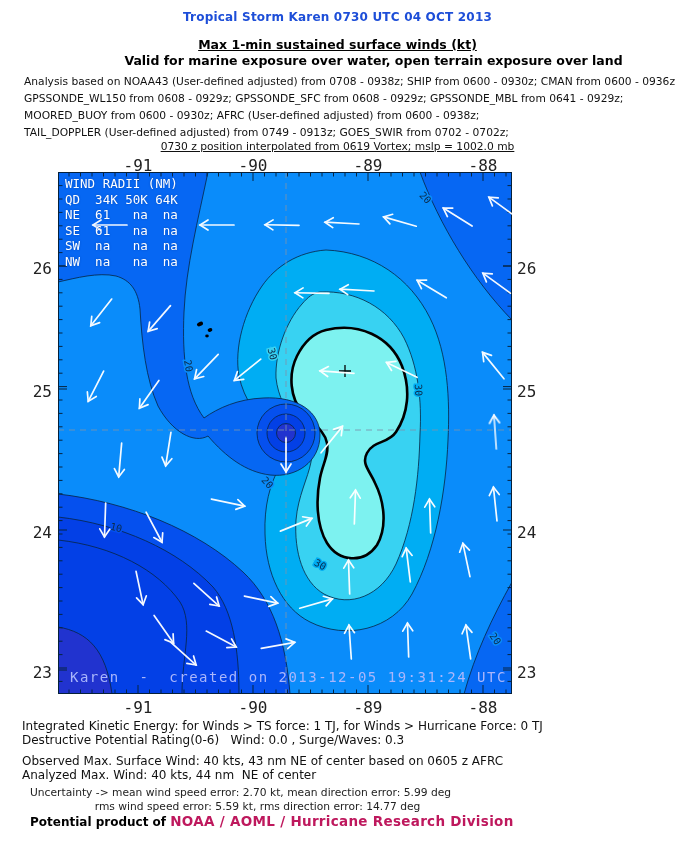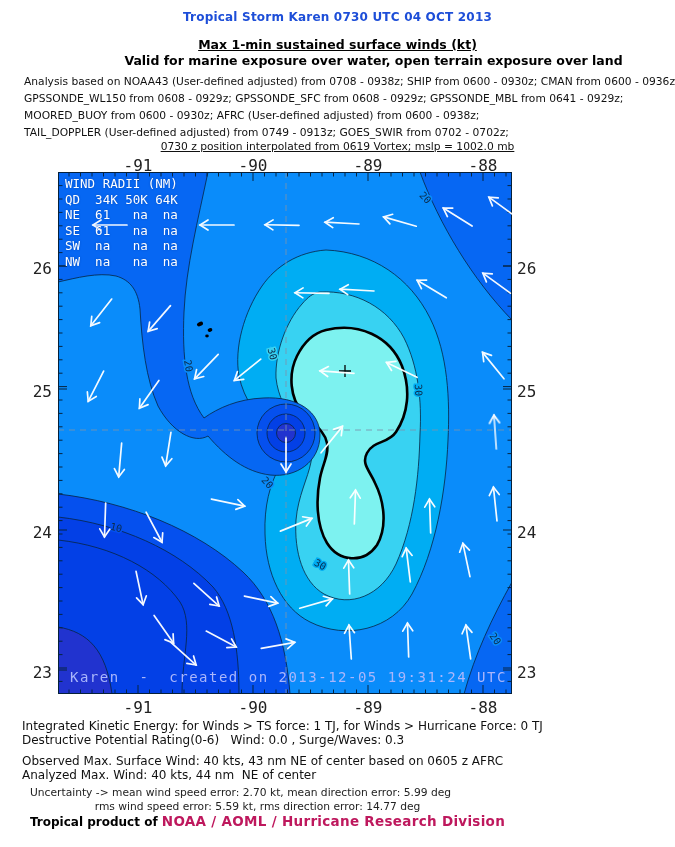--- a/index.html
+++ b/index.html
@@ -467,13 +467,13 @@
     <div class="axlab" style="left: 517px; top: 663px; width: 22px; text-align: left;">23</div>
   </div>
 
 <div class="abs" id="below"><span>Integrated Kinetic Energy: for Winds &gt; TS force: 1 TJ, for Winds &gt; Hurricane Force: 0 TJ</span>
 <span>Destructive Potential Rating(0-6)   Wind: 0.0 , Surge/Waves: 0.3</span><span class="gap" style="display:block"></span><span>Observed Max. Surface Wind: 40 kts, 43 nm NE of center based on 0605 z AFRC</span>
 <span>Analyzed Max. Wind: 40 kts, 44 nm  NE of center</span></div>
 
 <div class="abs" id="uncert"><span>Uncertainty -&gt; mean wind speed error: 2.70 kt, mean direction error: 5.99 deg</span>
 <span>          rms wind speed error: 5.59 kt, rms direction error: 14.77 deg</span></div>
 
-<div class="abs" id="credit"><span>Tropical product of </span><span class="org">NOAA / AOML / Hurricane Research Division</span></div>
+<div class="abs" id="credit"><span>Potential product of </span><span class="org">NOAA / AOML / Hurricane Research Division</span></div>
 
 </body></html>

